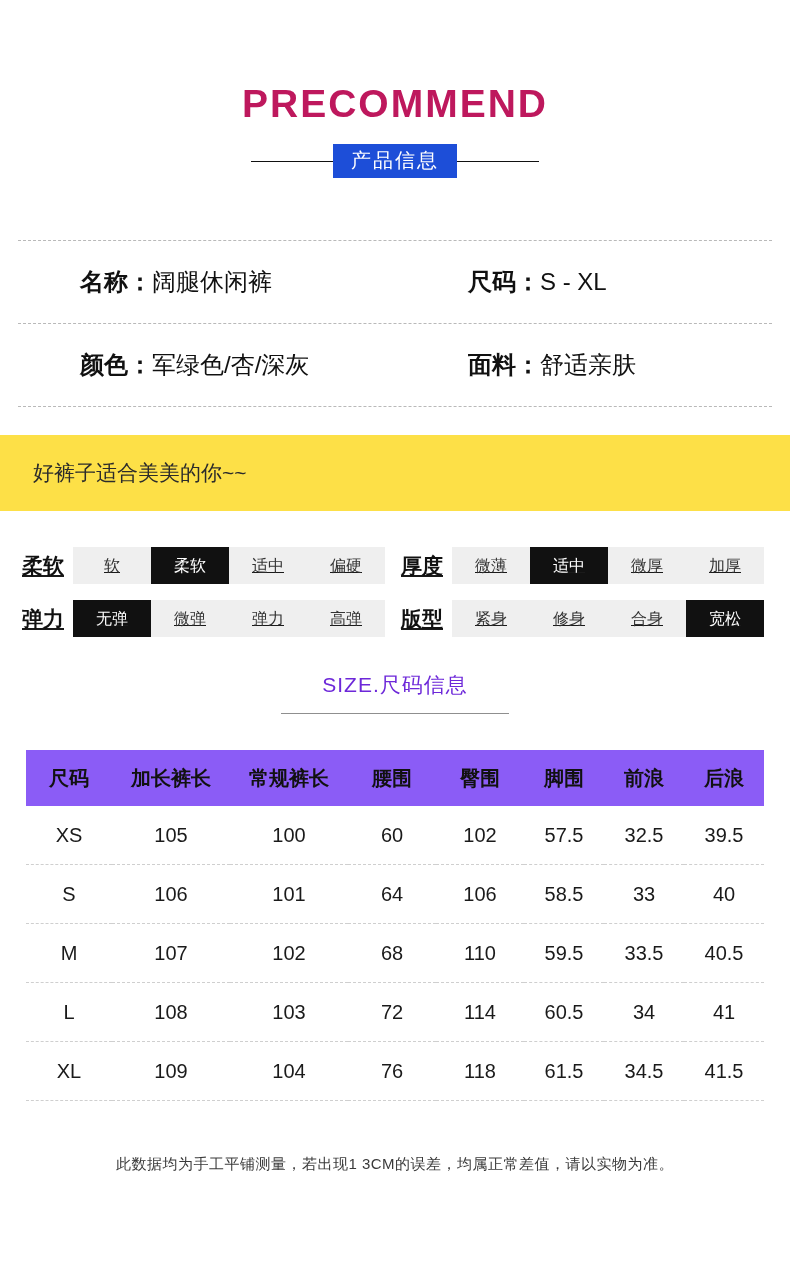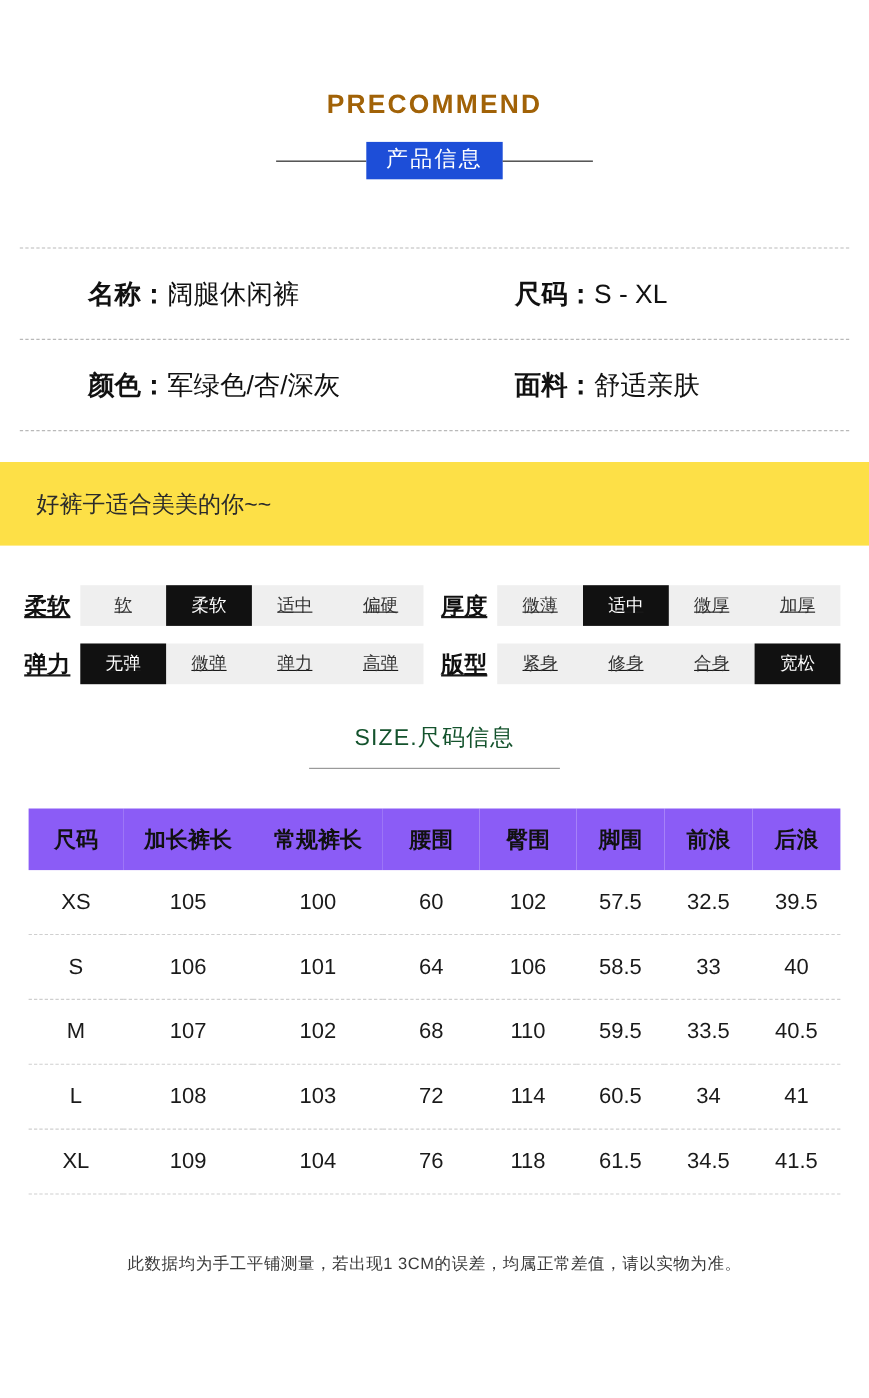--- a/index.html
+++ b/index.html
@@ -17,24 +17,24 @@
   .page {
     position: relative;
     width: 790px;
     height: 1271px;
     box-sizing: border-box;
   }
 
   
   .header-title {
     text-align: center;
-    font-size: 24px;
+    font-size: 39px;
     font-weight: bold;
     letter-spacing: 2px;
-    color: #a16207;
+    color: #be185d;
     padding-top: 84px;
     line-height: 1;
   }
   .subtitle-wrap {
     display: flex;
     justify-content: center;
     align-items: center;
     margin-top: 21px;
   }
   .subtitle-line {
@@ -126,21 +126,21 @@
   }
   .scale .seg.active {
     background: #111;
     color: #fff;
   }
 
   
   .size-title {
     text-align: center;
     font-size: 21px;
-    color: #14532d;
+    color: #6d28d9;
     margin-top: 34px;
     letter-spacing: 1px;
   }
   .size-underline {
     width: 228px;
     height: 1px;
     background: #8f8f8f;
     margin: 14px auto 0 auto;
   }
 

